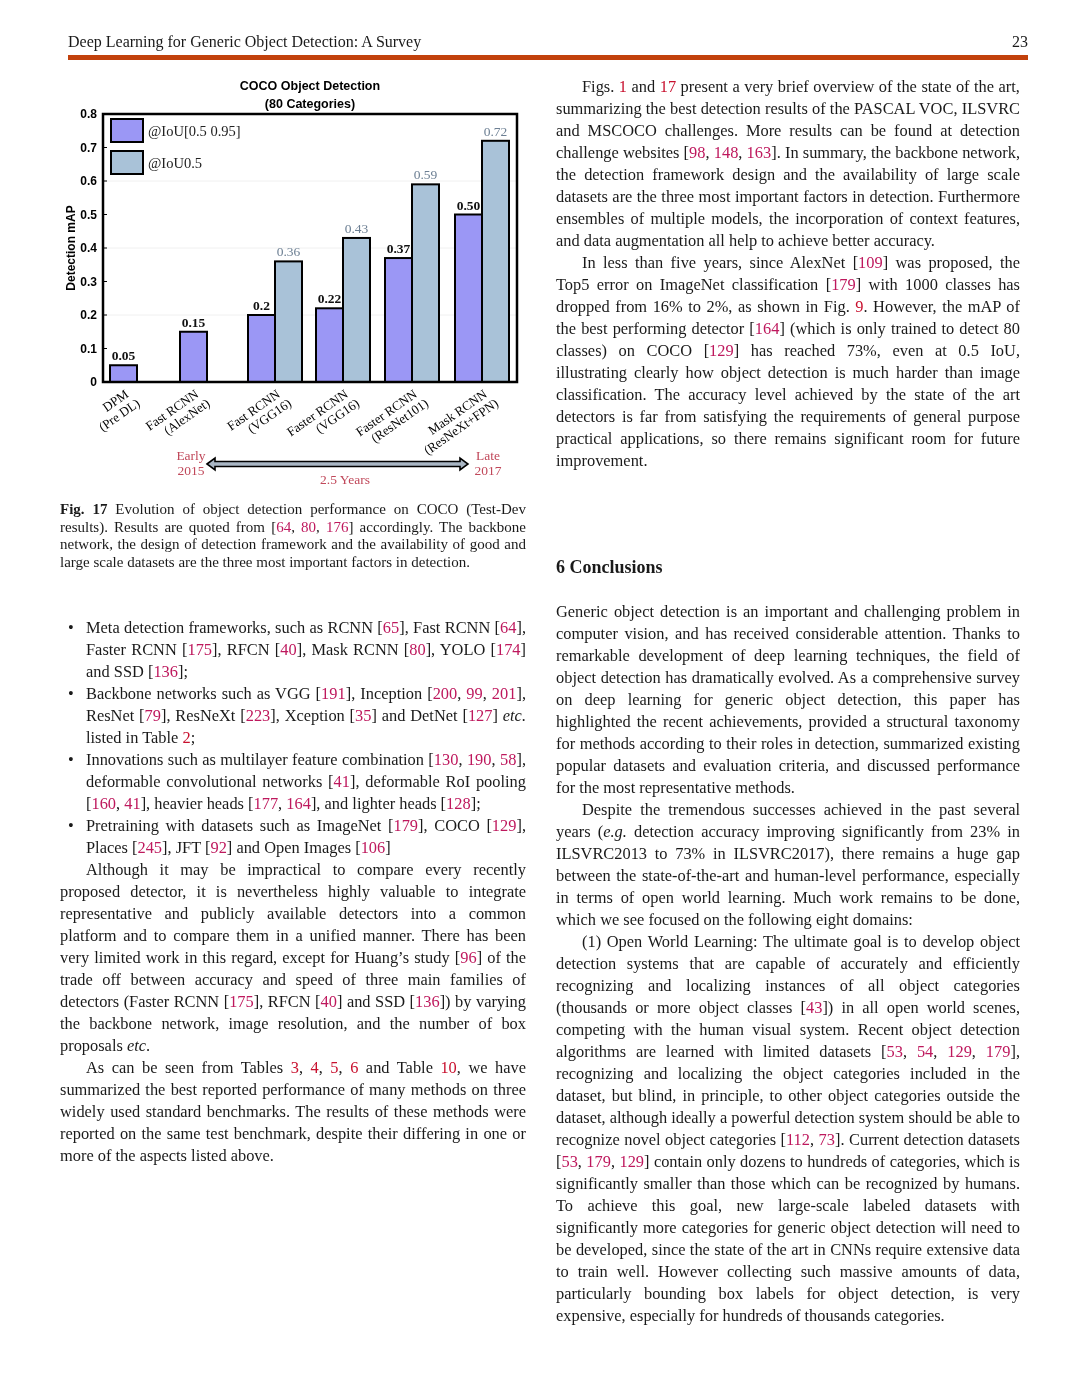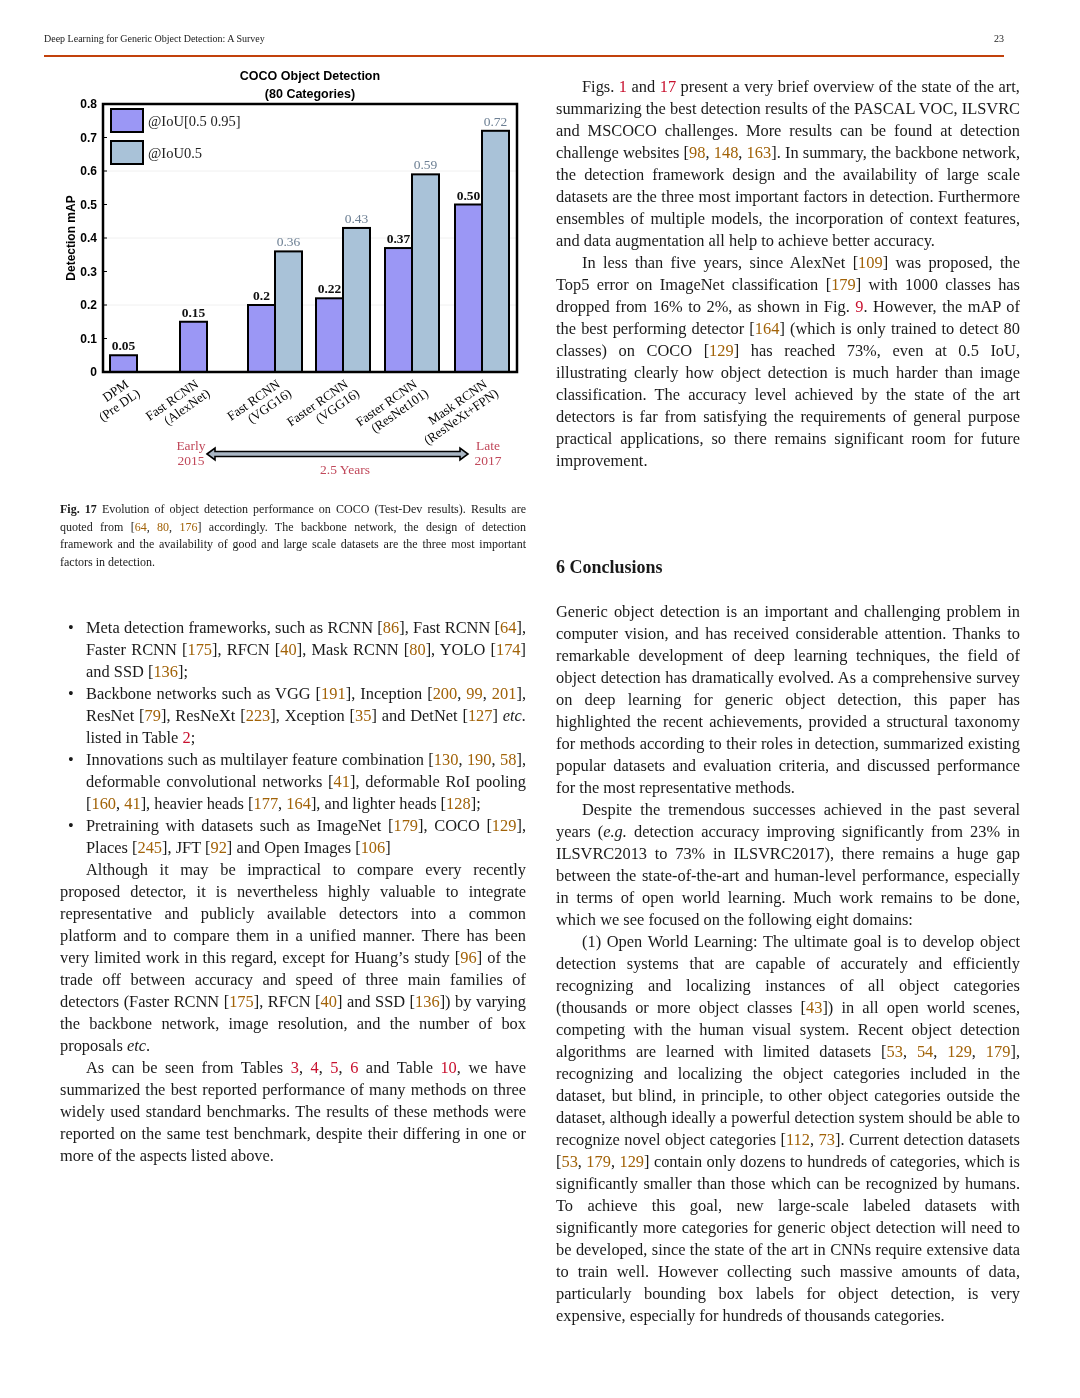--- a/index.html
+++ b/index.html
@@ -1,31 +1,31 @@
 <!DOCTYPE html>
 <html><head>
 <meta charset="utf-8">
 <style>
   html, body { margin: 0; padding: 0; background: #ffffff; }
   body { width: 1080px; height: 1398px; position: relative; overflow: hidden;
          font-family: "Liberation Serif", "DejaVu Serif", serif; color: #1a1a1a; }
-  .header { position: absolute; left: 44px; top: 33px; width: 960px; height: 22px;
-            font-size: 10px; border-bottom: 2px solid #c2410c; }
+  .header { position: absolute; left: 68px; top: 33px; width: 960px; height: 22px;
+            font-size: 16px; border-bottom: 5px solid #c2410c; }
   .header .title { position: absolute; left: 0; top: 0; }
   .header .pageno { position: absolute; right: 0; top: 0; }
   .col { position: absolute; font-size: 16.4px; line-height: 22px; text-align: justify; }
   .col p { margin: 0; }
   .indent { text-indent: 26px; }
-  .cite { color: #a16207; }
+  .cite { color: #be185d; }
   .ref { color: #c8102e; }
   .left { left: 60px; width: 466px; }
   .right { left: 556px; width: 464px; }
-  .chart { position: absolute; left: 55px; top: 60px; width: 480px; height: 430px; }
+  .chart { position: absolute; left: 55px; top: 70px; width: 480px; height: 430px; }
   .chart svg { position: absolute; left: 0; top: 0; }
-  .caption { position: absolute; left: 60px; top: 501px; width: 466px; font-size: 12px;
+  .caption { position: absolute; left: 60px; top: 501px; width: 466px; font-size: 15px;
              line-height: 17.6px; text-align: justify; }
   .caption b { font-weight: bold; }
   ul.bullets { list-style: none; margin: 0; padding: 0; }
   ul.bullets li { position: relative; padding-left: 26px; }
   ul.bullets li::before { content: "\2022"; position: absolute; left: 8px; top: 0; }
   .section-title { position: absolute; left: 556px; top: 557px; font-weight: bold; font-size: 18px; }
   .bold { font-weight: normal; }
   .it { font-style: italic; }
 </style>
 </head>
@@ -101,21 +101,21 @@
       <text x="290" y="414" text-anchor="middle" font-family="Liberation Serif, serif" font-size="13.5" fill="#c0485a">2.5 Years</text>
     </svg>
 </div>
 
 <div class="caption">
   <b>Fig. 17</b><span> Evolution of object detection performance on COCO (Test-Dev results). Results are quoted from [</span><span id="cap-refs"><span class="cite">64</span>, <span class="cite">80</span>, <span class="cite">176</span></span><span>] accordingly. The backbone network, the design of detection framework and the availability of good and large scale datasets are the three most important factors in detection.</span>
 </div>
 
 <div class="col left" style="top:617px;">
   <ul class="bullets" id="bullets">
-      <li>Meta detection frameworks, such as RCNN [<span class="cite">86</span>], Fast RCNN [<span class="cite">64</span>], Faster RCNN [<span class="cite">175</span>], RFCN [<span class="cite">40</span>], Mask RCNN [<span class="cite">80</span>], YOLO [<span class="cite">174</span>] and SSD [<span class="cite">136</span>];</li>
+      <li>Meta detection frameworks, such as RCNN [<span class="cite">65</span>], Fast RCNN [<span class="cite">64</span>], Faster RCNN [<span class="cite">175</span>], RFCN [<span class="cite">40</span>], Mask RCNN [<span class="cite">80</span>], YOLO [<span class="cite">174</span>] and SSD [<span class="cite">136</span>];</li>
       <li>Backbone networks such as VGG [<span class="cite">191</span>], Inception [<span class="cite">200</span>, <span class="cite">99</span>, <span class="cite">201</span>], ResNet [<span class="cite">79</span>], ResNeXt [<span class="cite">223</span>], Xception [<span class="cite">35</span>] and DetNet [<span class="cite">127</span>] <span class="it">etc.</span> listed in Table <span class="ref">2</span>;</li>
       <li>Innovations such as multilayer feature combination [<span class="cite">130</span>, <span class="cite">190</span>, <span class="cite">58</span>], deformable convolutional networks [<span class="cite">41</span>], deformable RoI pooling [<span class="cite">160</span>, <span class="cite">41</span>], heavier heads [<span class="cite">177</span>, <span class="cite">164</span>], and lighter heads [<span class="cite">128</span>];</li>
       <li>Pretraining with datasets such as ImageNet [<span class="cite">179</span>], COCO [<span class="cite">129</span>], Places [<span class="cite">245</span>], JFT [<span class="cite">92</span>] and Open Images [<span class="cite">106</span>]</li>
     </ul>
   <div id="left-paras" style="">
       <p class="indent">Although it may be impractical to compare every recently proposed detector, it is nevertheless highly valuable to integrate representative and publicly available detectors into a common platform and to compare them in a unified manner. There has been very limited work in this regard, except for Huang’s study [<span class="cite">96</span>] of the trade off between accuracy and speed of three main families of detectors (Faster RCNN [<span class="cite">175</span>], RFCN [<span class="cite">40</span>] and SSD [<span class="cite">136</span>]) by varying the backbone network, image resolution, and the number of box proposals <span class="it">etc</span>.</p>
       <p class="indent">As can be seen from Tables <span class="ref">3</span>, <span class="ref">4</span>, <span class="ref">5</span>, <span class="ref">6</span> and Table <span class="ref">10</span>, we have summarized the best reported performance of many methods on three widely used standard benchmarks. The results of these methods were reported on the same test benchmark, despite their differing in one or more of the aspects listed above.</p>
     </div>
 </div>
 

